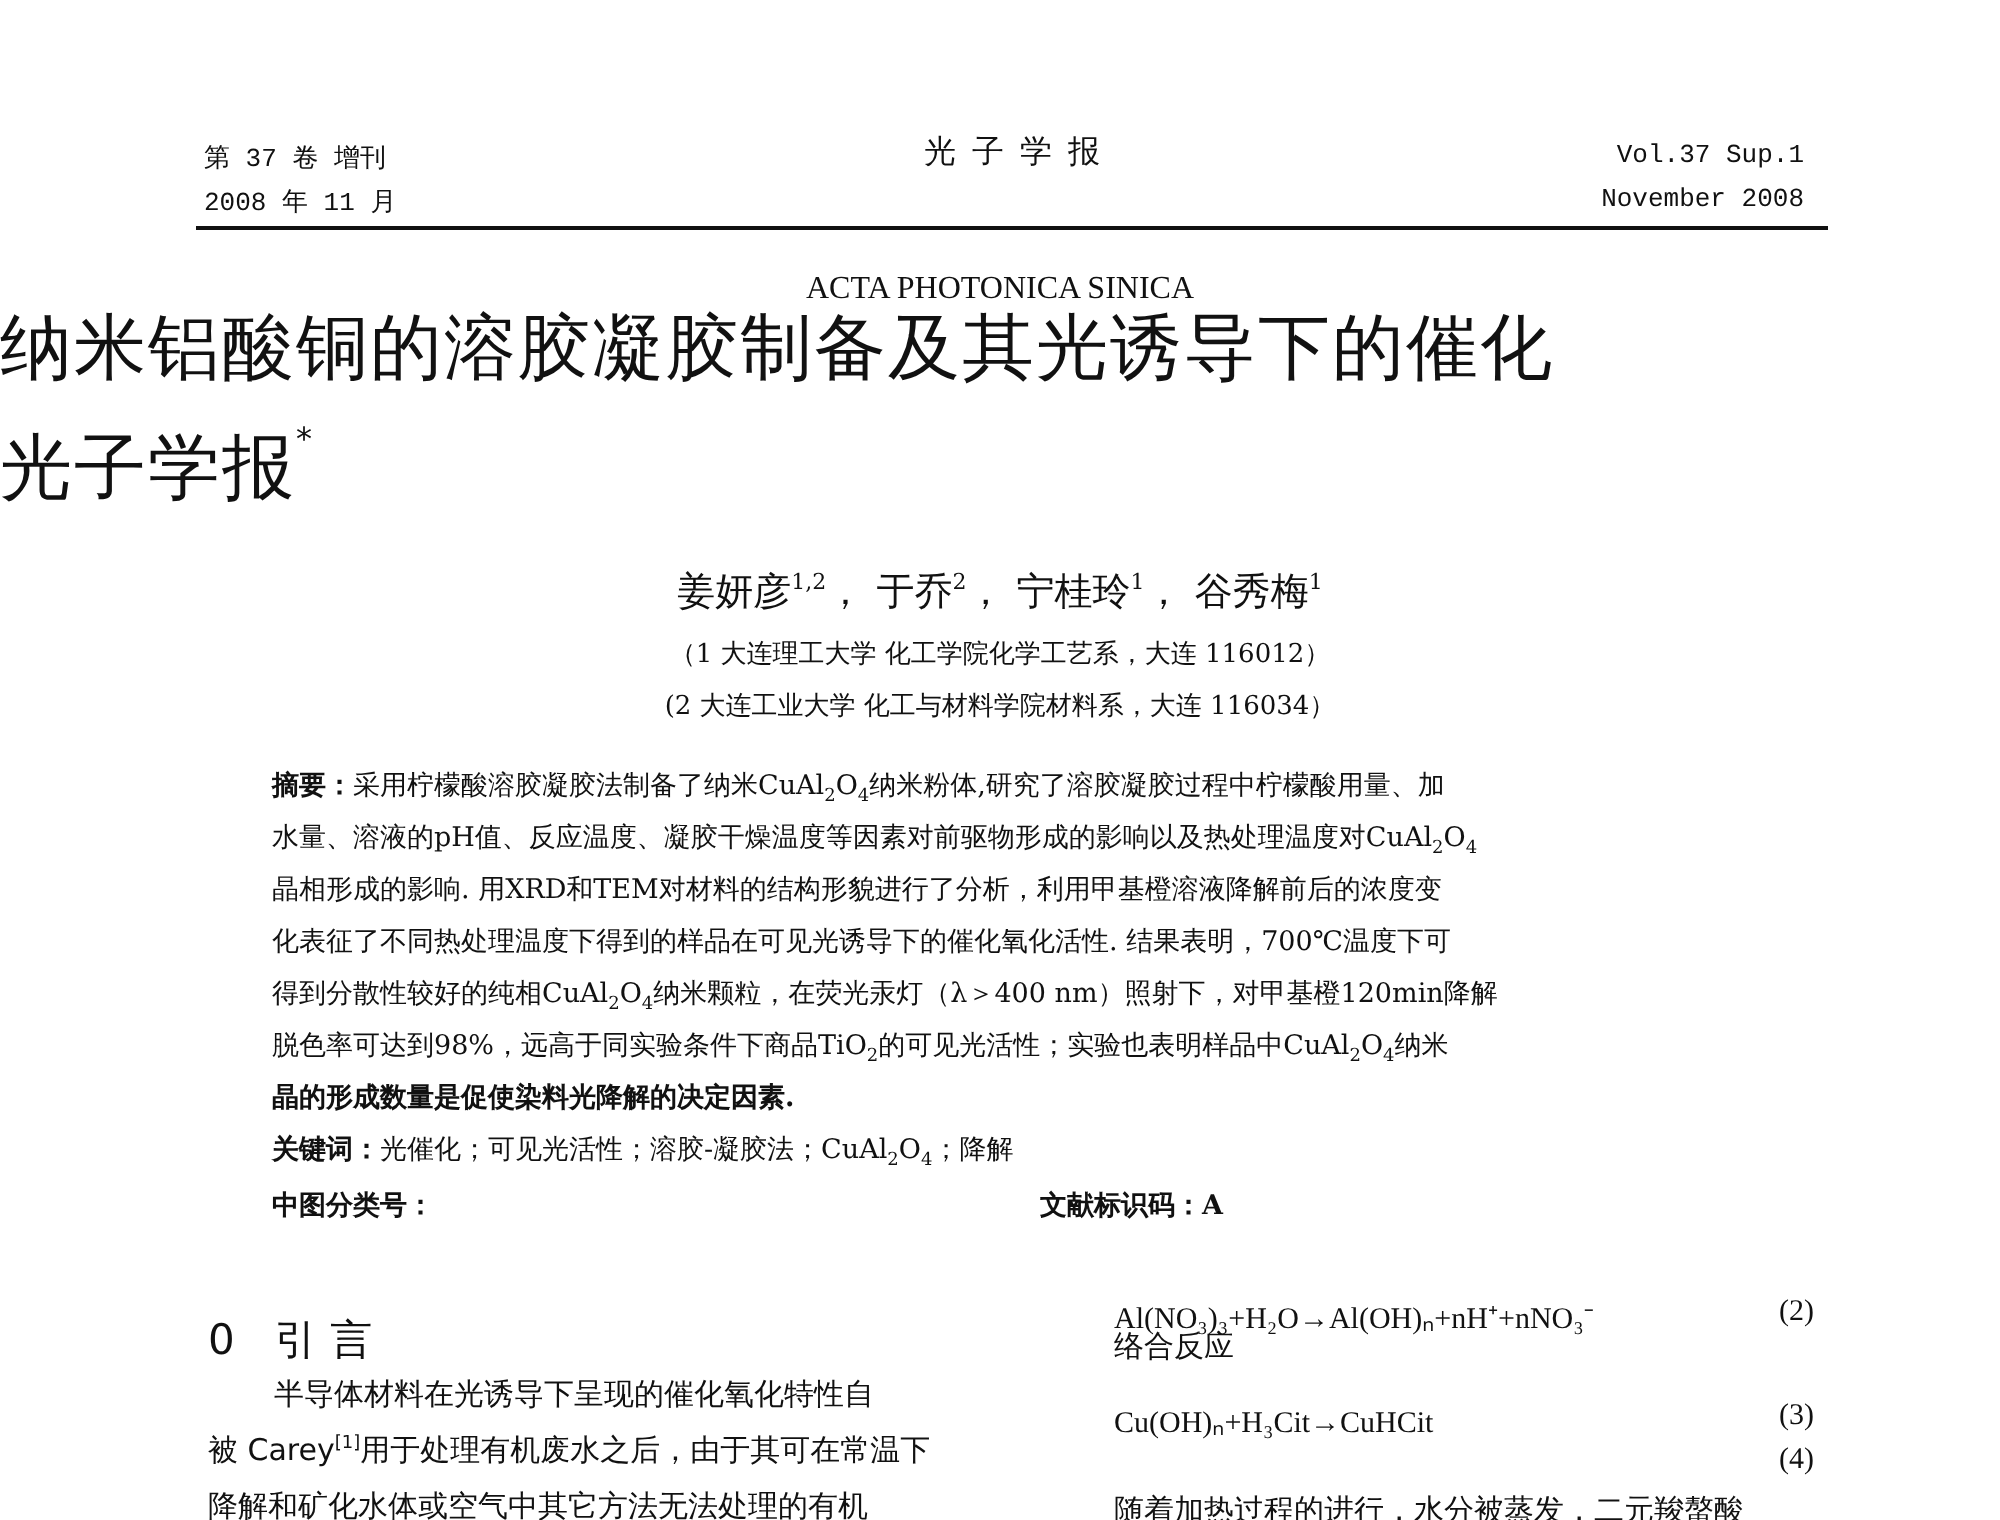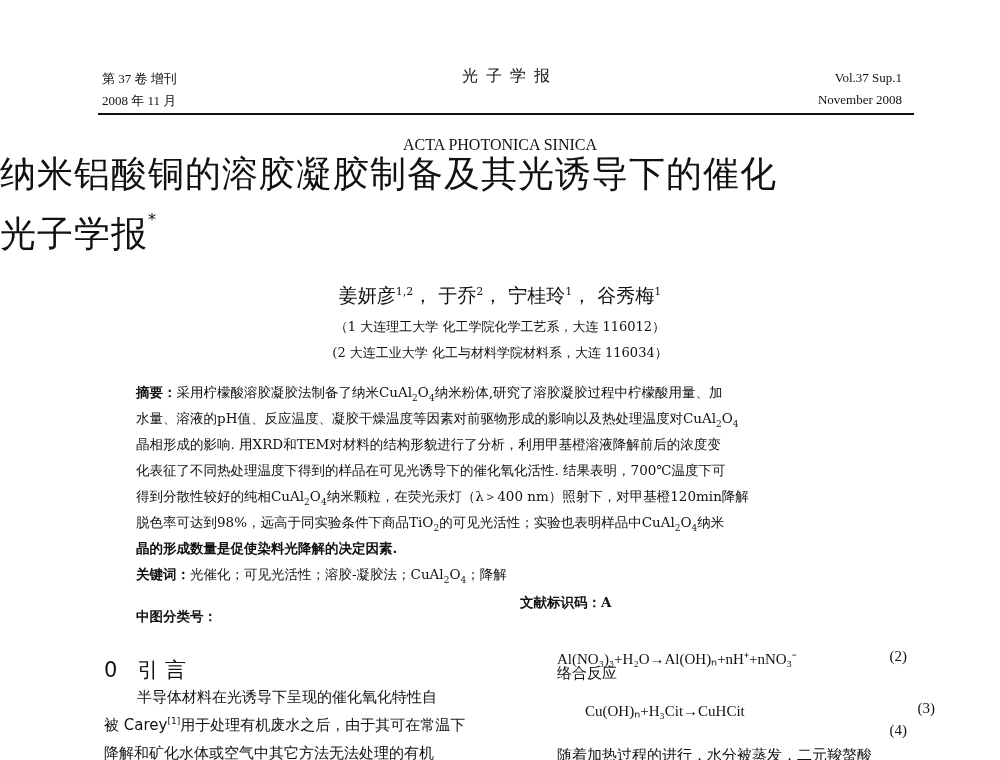--- a/index.html
+++ b/index.html
@@ -1,19 +1,19 @@
 <!DOCTYPE html>
 <html><head>
 <meta charset="utf-8">
 <style>
   html, body { margin:0; padding:0; background:#ffffff; }
   body { width:1000px; height:760px; position:relative; overflow:hidden;
          font-family:"DejaVu Serif", "Liberation Serif", serif; color:#111; }
   .abs { position:absolute; }
-  .hdr-small { font-family:Liberation Serif, serif; font-size:13px; color:#111; }
+  .hdr-small { font-family:Liberation Mono, monospace; font-size:13px; color:#111; }
   .hdr-cn { font-size:16px; letter-spacing:8px; }
   .hdr-en { font-family:"Liberation Serif", serif; font-size:16px; }
   .rule { position:absolute; left:98px; width:816px; height:2px; background:#111; top:113px; }
   .title { font-family:"DejaVu Sans", sans-serif; font-size:36px; left:0; width:1000px; text-align:left; letter-spacing:1px; }
   .title sup { font-size:16px; vertical-align:top; }
   .authors { font-size:19px; left:0; width:1000px; text-align:center; }
   .authors sup { font-size:11px; }
   .affil { font-size:13px; left:0; width:1000px; text-align:center; }
   .abs-line { font-size:13.5px; left:136px; width:770px; white-space:nowrap; }
   .bold { font-weight:bold; }
@@ -48,25 +48,25 @@
 
 <div class="abs abs-line" style="top:384px;"><span class="bold">摘要：</span><span>采用柠檬酸溶胶凝胶法制备了纳米CuAl</span><sub>2</sub>O<sub>4</sub><span>纳米粉体,研究了溶胶凝胶过程中柠檬酸用量、加</span></div>
 <div class="abs abs-line" style="top:410px;"><span>水量、溶液的pH值、反应温度、凝胶干燥温度等因素对前驱物形成的影响以及热处理温度对CuAl</span><sub>2</sub>O<sub>4</sub></div>
 <div class="abs abs-line" style="top:436px;">晶相形成的影响. 用XRD和TEM对材料的结构形貌进行了分析，利用甲基橙溶液降解前后的浓度变</div>
 <div class="abs abs-line" style="top:462px;">化表征了不同热处理温度下得到的样品在可见光诱导下的催化氧化活性. 结果表明，700℃温度下可</div>
 <div class="abs abs-line" style="top:488px;"><span>得到分散性较好的纯相CuAl</span><sub>2</sub>O<sub>4</sub><span>纳米颗粒，在荧光汞灯（λ＞400 nm）照射下，对甲基橙120min降解</span></div>
 <div class="abs abs-line" style="top:514px;"><span>脱色率可达到98%，远高于同实验条件下商品TiO</span><sub>2</sub><span>的可见光活性；实验也表明样品中CuAl</span><sub>2</sub>O<sub>4</sub><span>纳米</span></div>
 <div class="abs abs-line" style="top:540px;font-weight:bold;">晶的形成数量是促使染料光降解的决定因素.</div>
 
 <div class="abs abs-line" style="top:566px;"><span class="bold">关键词：</span><span>光催化；可见光活性；溶胶-凝胶法；CuAl</span><sub>2</sub>O<sub>4</sub><span>；降解</span></div>
-<div class="abs abs-line bold" style="top:608px;">中图分类号：</div>
+<div class="abs abs-line bold" style="top:594px;">中图分类号：</div>
 <div class="abs abs-line bold" style="left:520px; width:200px; top:594px;"><span>文献标识码：</span><span>A</span></div>
 
 <div class="abs sec" style="left:104px; top:656px;"><span>0</span>&nbsp;&nbsp;&nbsp;<span>引 言</span></div>
 <div class="abs body-line" style="left:137px; top:688px;">半导体材料在光诱导下呈现的催化氧化特性自</div>
 <div class="abs body-line" style="left:104px; top:716px;"><span>被 Carey</span><sup style="font-size:9px;">[1]</sup><span>用于处理有机废水之后，由于其可在常温下</span></div>
 <div class="abs body-line" style="left:104px; top:744px;">降解和矿化水体或空气中其它方法无法处理的有机</div>
 
 <div class="abs eq" style="top:648px;"><span>Al(NO₃)₃+H₂O→Al(OH)ₙ+nH⁺+nNO₃⁻</span><span class="eqnum">(2)</span></div>
 <div class="abs eq" style="font-family:Liberation Sans, sans-serif; top:664px;">络合反应</div>
-<div class="abs eq" style="top:700px;margin-left:28px;"><span>Cu(OH)ₙ+H₃Cit→CuHCit</span><span class="eqnum">(3)</span></div>
+<div class="abs eq" style="top:700px;"><span>Cu(OH)ₙ+H₃Cit→CuHCit</span><span class="eqnum">(3)</span></div>
 <div class="abs eq" style="top:722px;"><span class="eqnum">(4)</span></div>
 <div class="abs eq" style="font-family:'DejaVu Sans',sans-serif; top:746px;">随着加热过程的进行，水分被蒸发，二元羧螯酸</div>
 
 </body></html>

